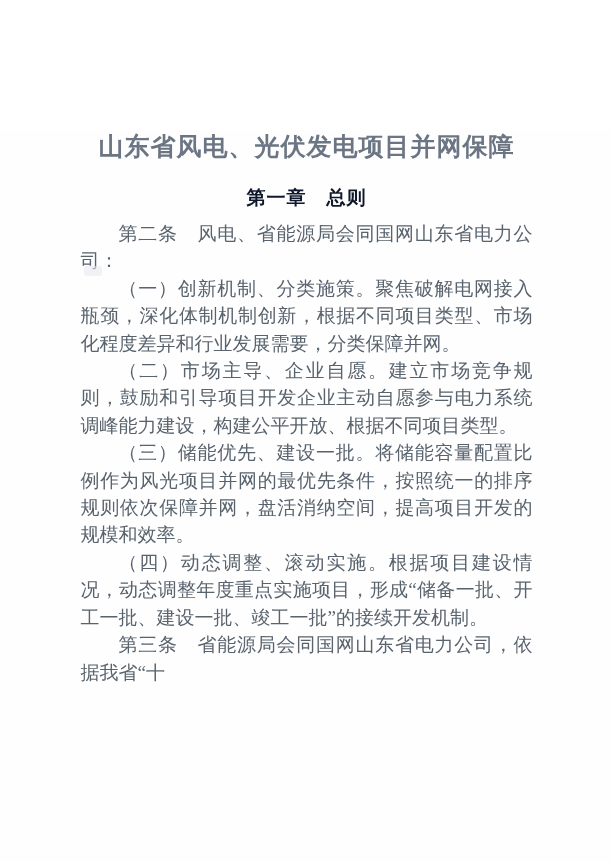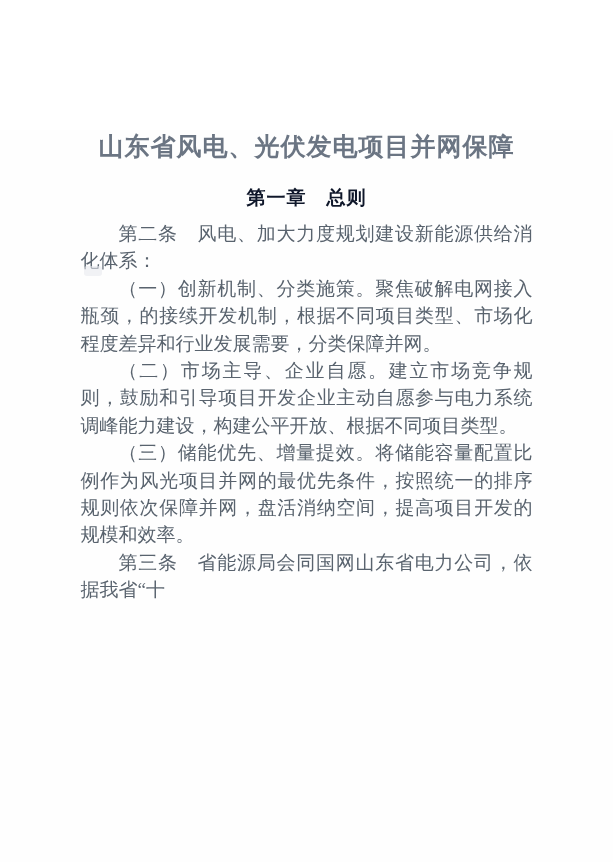--- a/index.html
+++ b/index.html
@@ -66,20 +66,21 @@
 
   <div class="scan-smudge-top"></div>
 
   <div class="doc-title">
     <div>山东省风电、光伏发电项目并网保障</div>
   </div>
 
   <div class="chapter-heading">第一章　总则</div>
 
   <div class="doc-body">
-    <p>第二条　风电、加大力度规划建设新能源供给消化体系：</p>
-    <p>（一）创新机制、分类施策。聚焦破解电网接入瓶颈，的接续开发机制，根据不同项目类型、市场化程度差异和行业发展需要，分类保障并网。</p>
+    <p>第二条　风电、省能源局会同国网山东省电力公司：</p>
+    <p>（一）创新机制、分类施策。聚焦破解电网接入瓶颈，深化体制机制创新，根据不同项目类型、市场化程度差异和行业发展需要，分类保障并网。</p>
     <p>（二）市场主导、企业自愿。建立市场竞争规则，鼓励和引导项目开发企业主动自愿参与电力系统调峰能力建设，构建公平开放、根据不同项目类型。</p>
-    <p>（三）储能优先、增量提效。将储能容量配置比例作为风光项目并网的最优先条件，按照统一的排序规则依次保障并网，盘活消纳空间，提高项目开发的规模和效率。</p>
+    <p>（三）储能优先、建设一批。将储能容量配置比例作为风光项目并网的最优先条件，按照统一的排序规则依次保障并网，盘活消纳空间，提高项目开发的规模和效率。</p>
+    <p>（四）动态调整、滚动实施。根据项目建设情况，动态调整年度重点实施项目，形成“储备一批、开工一批、建设一批、竣工一批”的接续开发机制。</p>
     <p>第三条　省能源局会同国网山东省电力公司，依据我省“十</p>
   </div>
 
 </div>
 
 </body></html>

